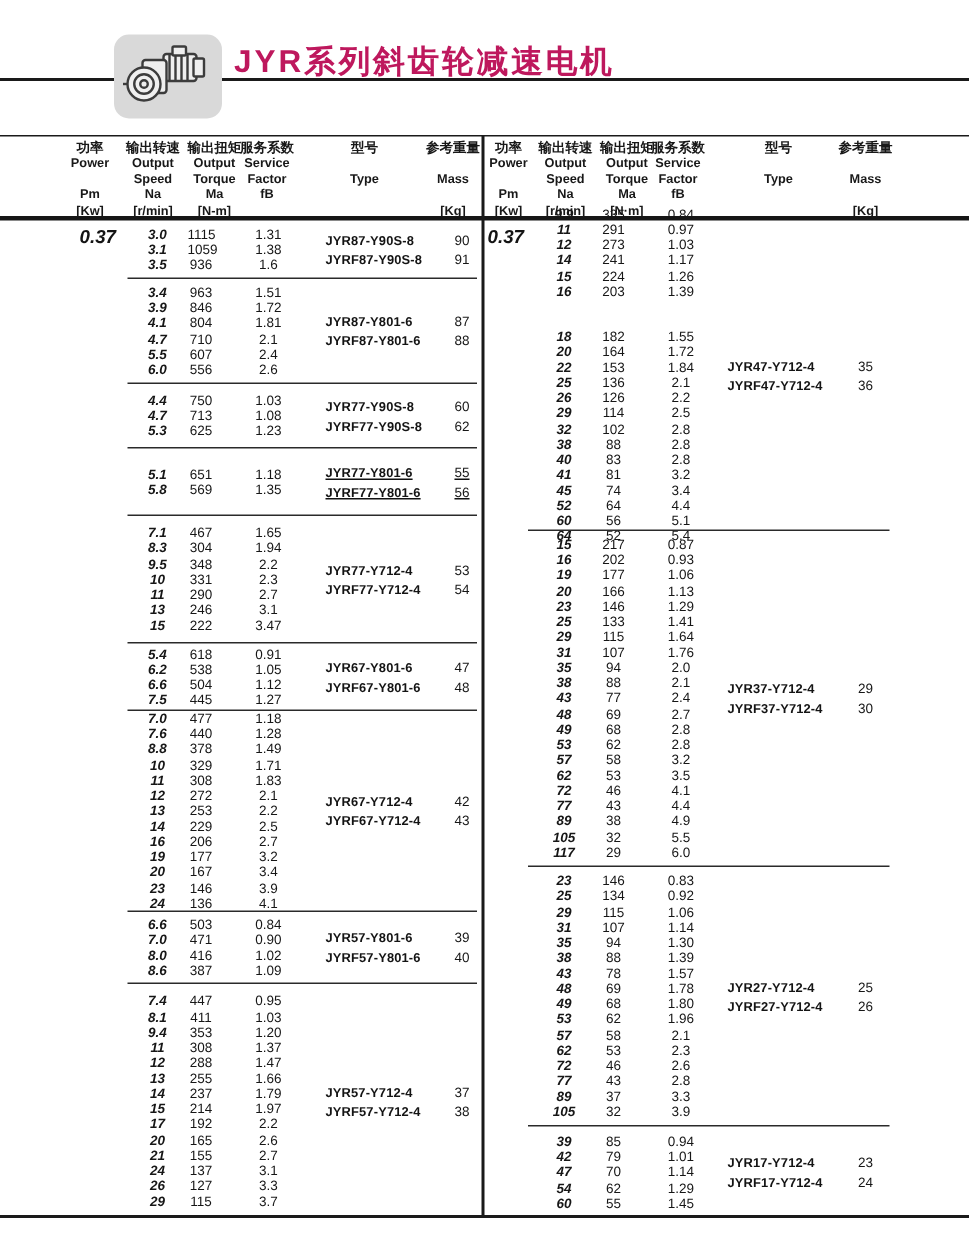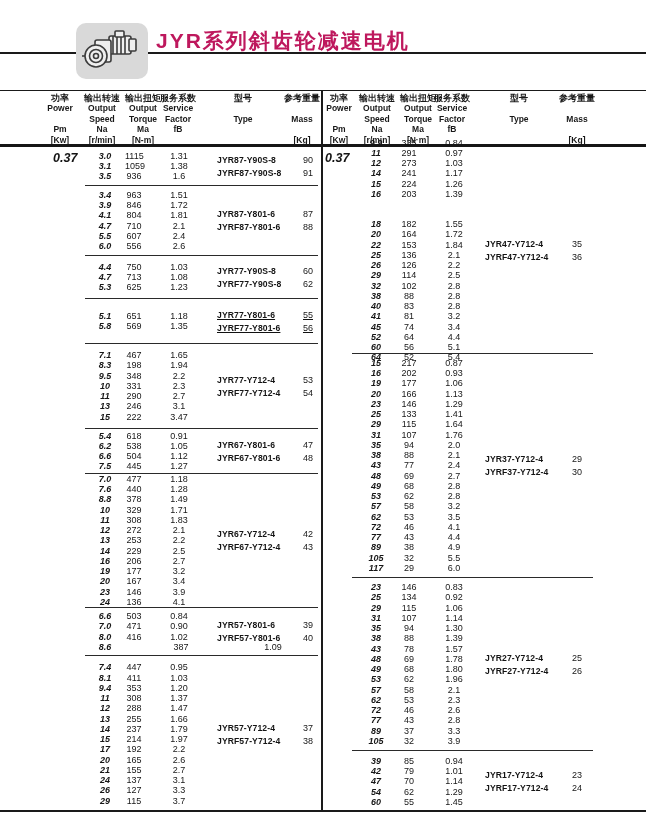--- a/index.html
+++ b/index.html
@@ -274,21 +274,21 @@
           </div>
         </div>
         <div class="group sep" style="height: 85px;">
           <div class="rowgrid" style="grid-template-columns: 40px 18px 72px;">
             <span class="spd">7.1</span>
             <span>467</span>
             <span>1.65</span>
           </div>
           <div class="rowgrid" style="grid-template-columns: 40px 18px 72px;">
             <span class="spd">8.3</span>
-            <span>198</span>
+            <span>304</span>
             <span>1.94</span>
           </div>
           <div class="rowgrid" style="grid-template-columns: 40px 18px 72px;">
             <span class="spd">9.5</span>
             <span>348</span>
             <span>2.2</span>
           </div>
           <div class="rowgrid" style="grid-template-columns: 40px 18px 72px;">
             <span class="spd">10</span>
             <span>331</span>
@@ -438,21 +438,21 @@
           <div class="rowgrid" style="grid-template-columns: 40px 18px 72px;">
             <span class="spd">7.0</span>
             <span>471</span>
             <span>0.90</span>
           </div>
           <div class="rowgrid" style="grid-template-columns: 40px 18px 72px;">
             <span class="spd">8.0</span>
             <span>416</span>
             <span>1.02</span>
           </div>
-          <div class="rowgrid" style="grid-template-columns: 40px 18px 72px; gap: 47px;">
+          <div class="rowgrid" style="grid-template-columns: 40px 18px 72px;">
             <span class="spd">8.6</span>
             <span>387</span>
             <span>1.09</span>
           </div>
           <div class="tm-overlay" style="left: 132px; right: 5px;">
             <div class="tm-line">
               <span class="tm-type">JYR57-Y801-6</span>
               <span class="tm-mass">39</span>
             </div>
             <div class="tm-line">

